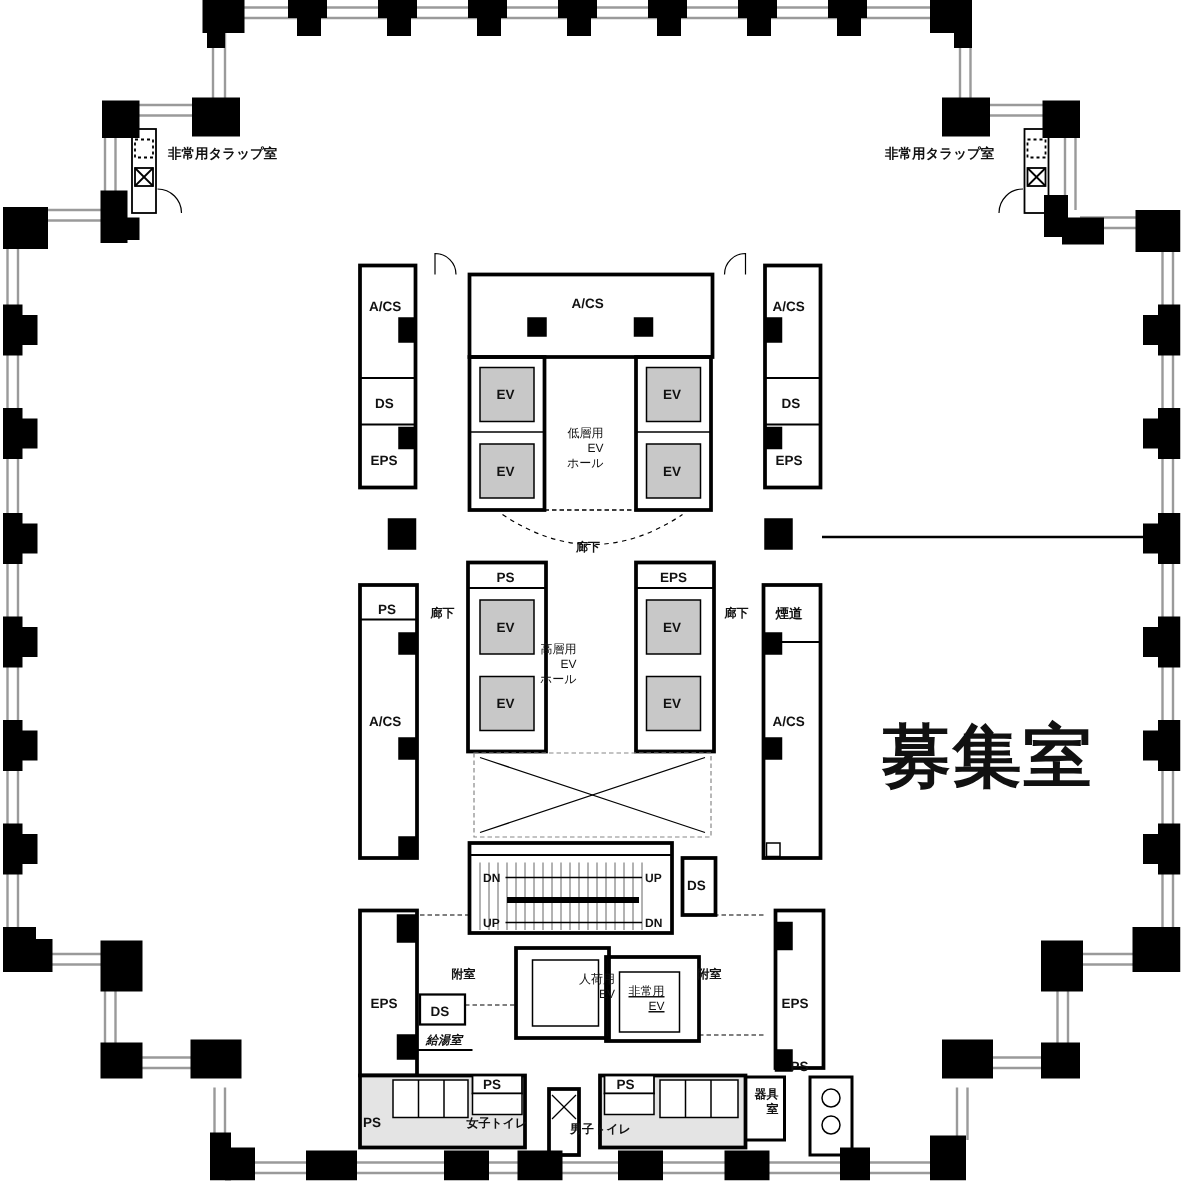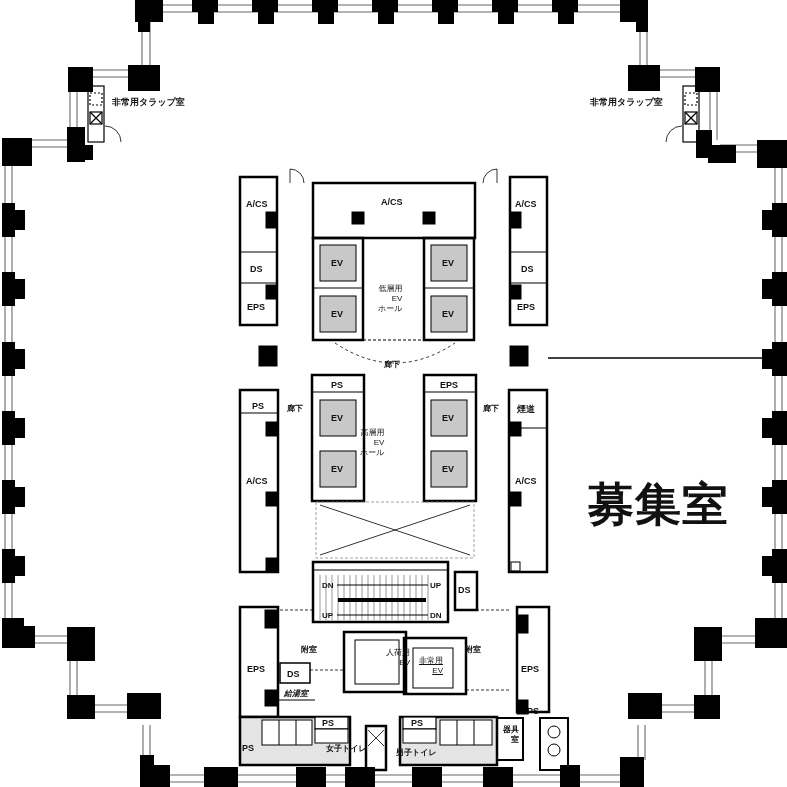--- a/index.html
+++ b/index.html
@@ -351,16 +351,16 @@
 <div class="lbl" style="left:287px;top:669px;">DS</div>
 <div class="lbl sm" style="left:284px;top:689px;font-style:italic;">給湯室</div>
 <div class="lbl" style="left:242px;top:743px;">PS</div>
 
 <div class="lbl" style="left:521px;top:664px;">EPS</div>
 <div class="lbl" style="left:527px;top:706px;">PS</div>
 <div class="lbl sm" style="left:499px;top:725px;width:20px;white-space:normal;">器具室</div>
 
 <div class="lbl" style="left:322px;top:718px;">PS</div>
 <div class="lbl" style="left:411px;top:718px;">PS</div>
-<div class="lbl sm" style="left:311px;top:744px;margin-left:15px;">女子トイレ</div>
-<div class="lbl sm" style="left:396px;top:748px;">男子トイレ</div>
+<div class="lbl sm" style="left:311px;top:744px;">女子トイレ</div>
+<div class="lbl sm" style="left:380px;top:748px;">男子トイレ</div>
 
 <div class="lbl big" style="left:588px;top:484px;">募集室</div>
 
 </body></html>

